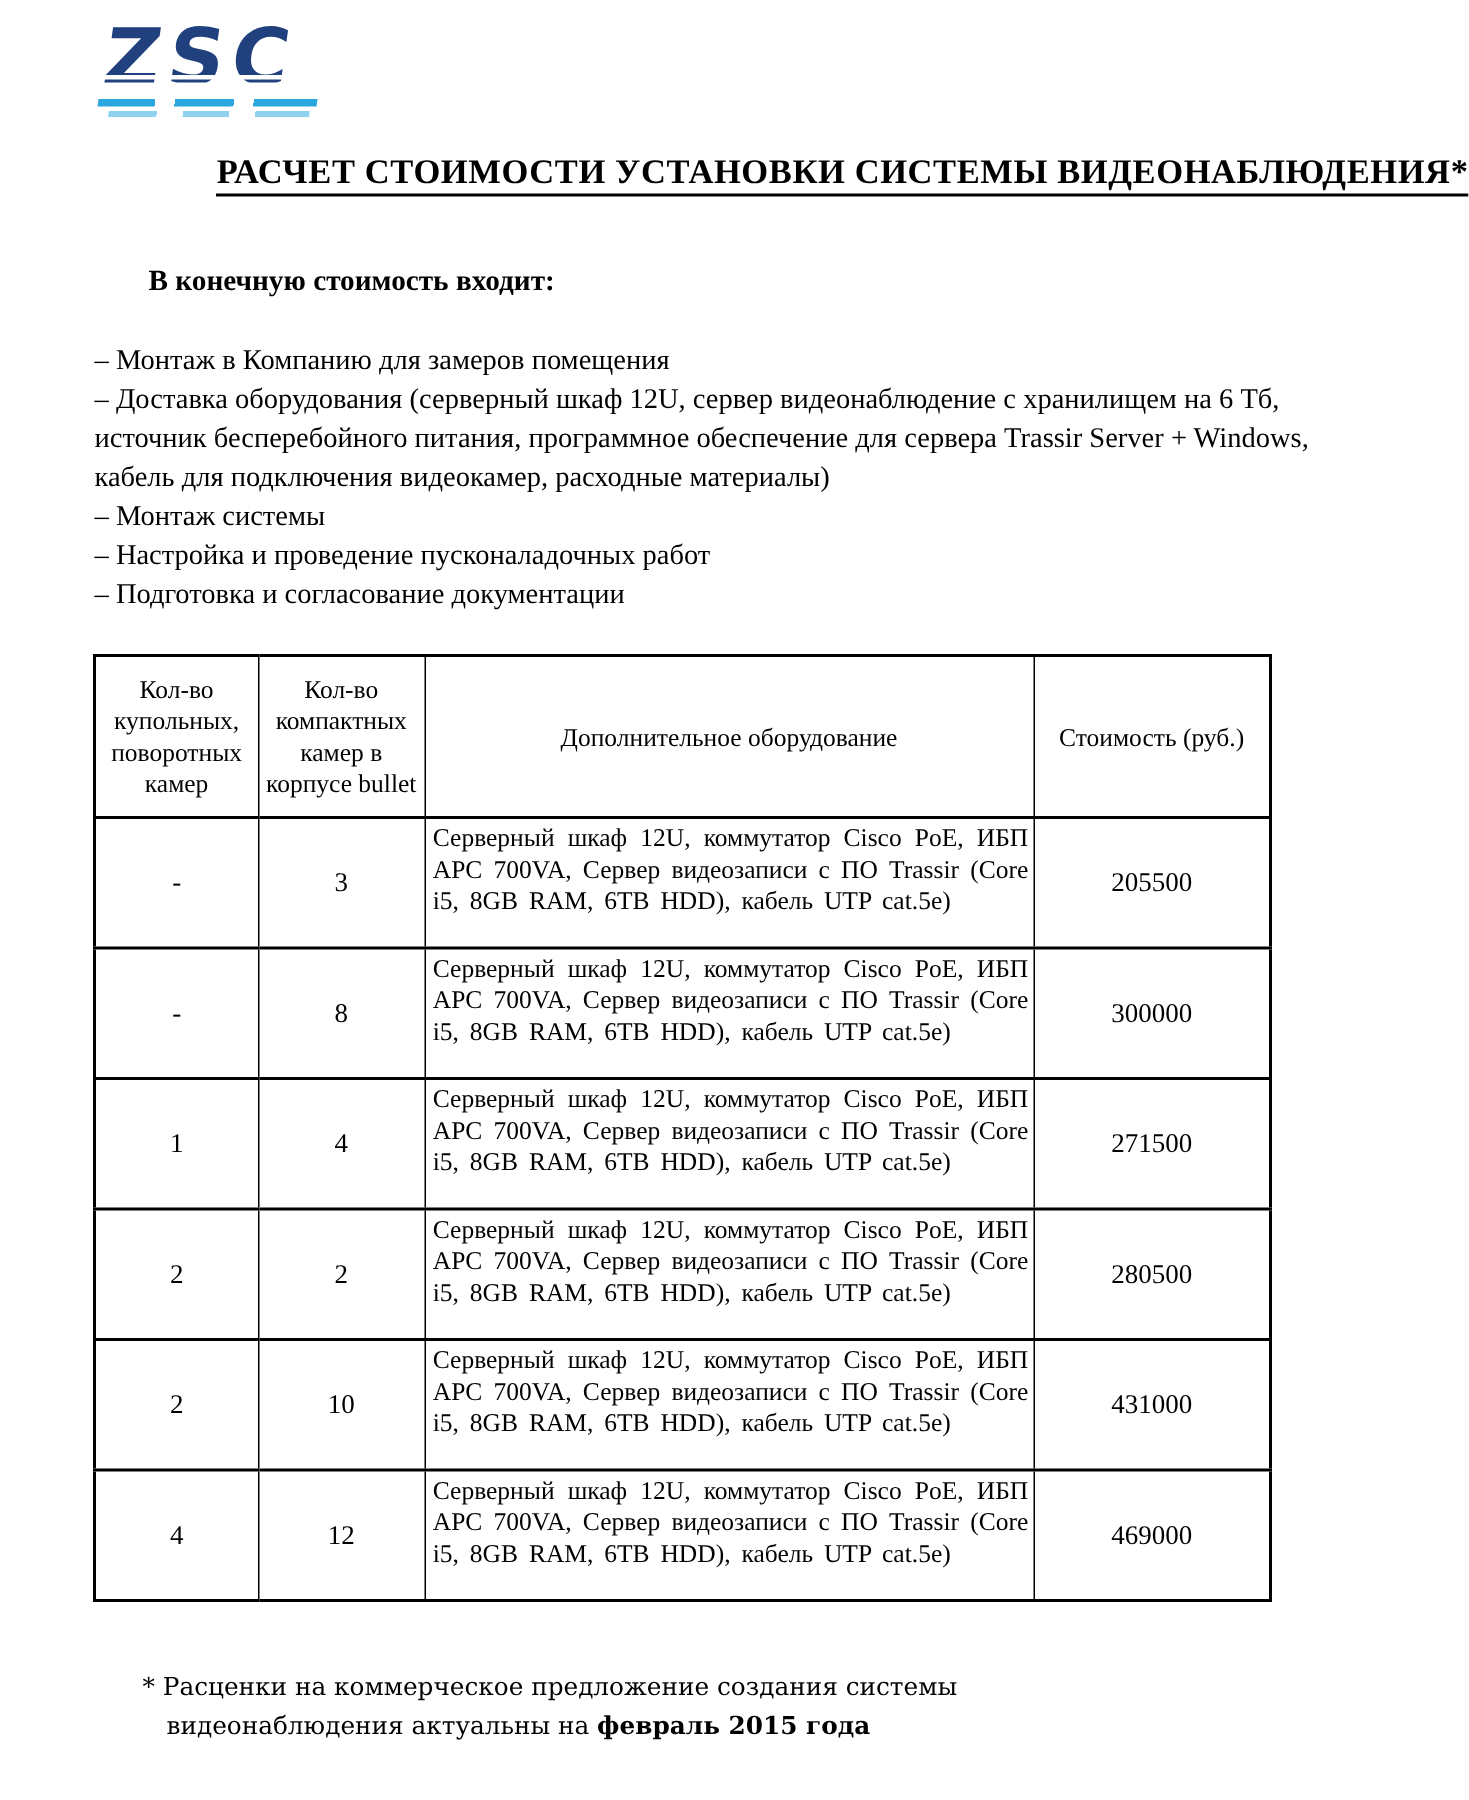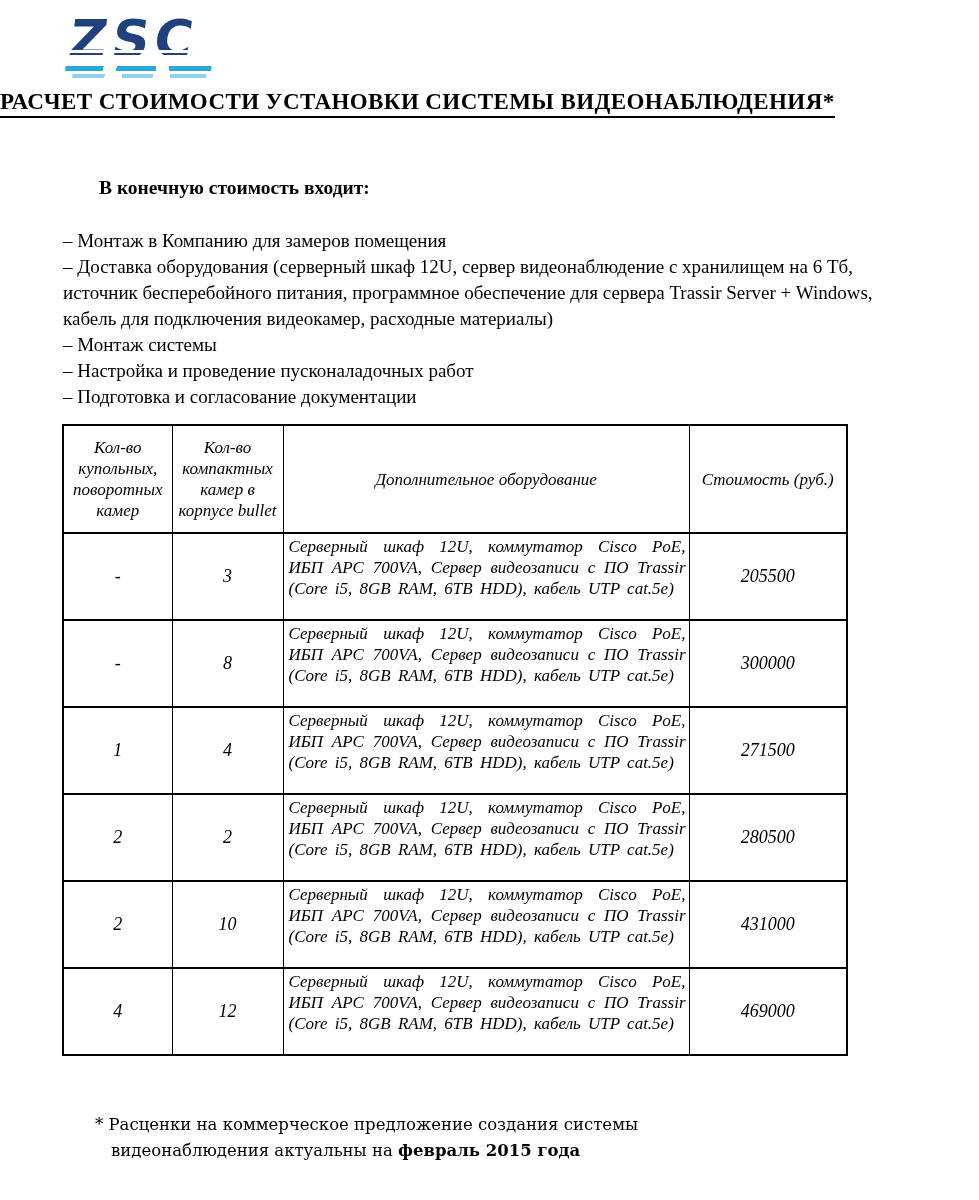--- a/index.html
+++ b/index.html
@@ -24,35 +24,35 @@
   .logo-wave { height:4.5px; margin-top:2px; width:146px; }
   .wave1 {
     background:linear-gradient(90deg,#2aa7df 0 26%,transparent 26% 35%,#2aa7df 35% 62%,transparent 62% 71%,#2aa7df 71% 100%);
   }
   .wave2 {
     height:4px; margin-top:3.5px; margin-left:8px; width:134px;
     background:linear-gradient(90deg,#8ed2f0 0 24%,transparent 24% 37%,#8ed2f0 37% 60%,transparent 60% 73%,#8ed2f0 73% 100%);
   }
 
   
-  .title { position:absolute; top:89px; left:0; width:100%; text-align:left;
+  .title { position:absolute; top:102px; left:0; width:100%; text-align:right;
            font-size:23px; font-weight:bold; letter-spacing:.4px; }
   .title .u { border-bottom:2px solid #000; padding-bottom:2px; }
   .subtitle { position:absolute; top:135px; left:0; width:100%; text-align:center;
               font-style:italic; font-size:18.5px; }
   .includes-heading { position:absolute; left:63px; top:177px; font-weight:bold; font-size:19.5px;margin-left:36px; }
 
   
   .includes-list { position:absolute; left:63px; top:228px; width:852px;
                    font-size:19px; line-height:26px; }
 
   
-  table.pricing { position:absolute; left:62px; top:424px; width:784px;
+  table.pricing { position:absolute; left:62px; top:436px; width:784px;
                   border-collapse:collapse; table-layout:fixed;
-                  border:2px solid #000;font-style:italic; }
+                  border:2px solid #000; }
   .pricing th, .pricing td { border:1.5px solid #000; border-top-width:2px; border-bottom-width:2px; }
   .pricing thead tr { height:108px; }
   .pricing tbody tr { height:87px; }
   .pricing th { font-weight:normal; font-size:17px; line-height:21px;
                 text-align:center; vertical-align:middle; padding:2px 3px; }
   .pricing td.num   { text-align:center; vertical-align:middle; font-size:18px; }
   .pricing td.equip { text-align:justify; vertical-align:top;
                       font-size:17px; line-height:21px; word-spacing:3px;
                       padding:2px 3px 1px 5px; }
   .pricing td.price { text-align:center; vertical-align:middle; font-size:18px;border-radius:15px; }

